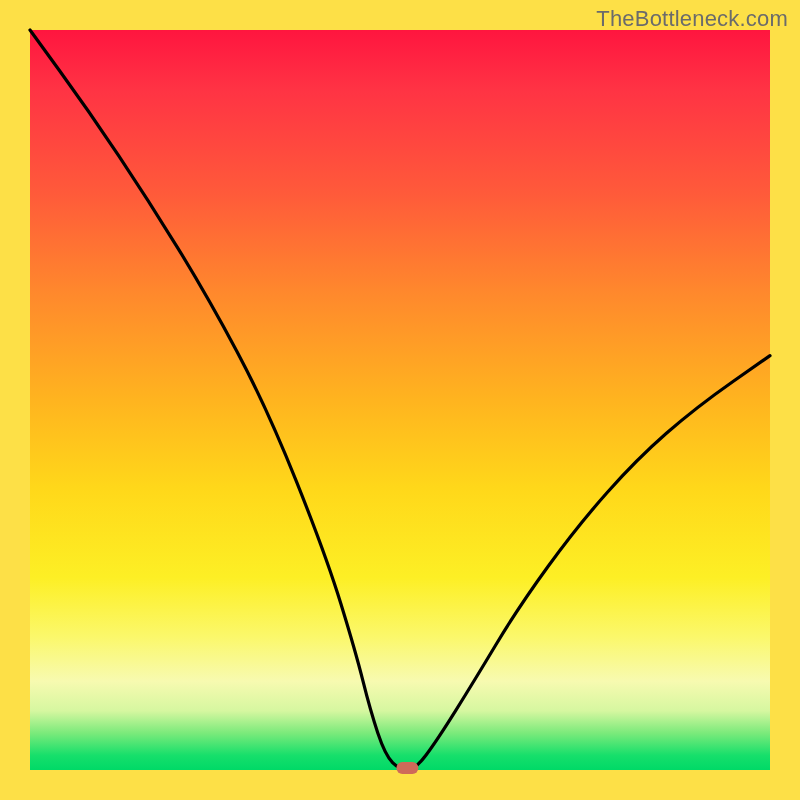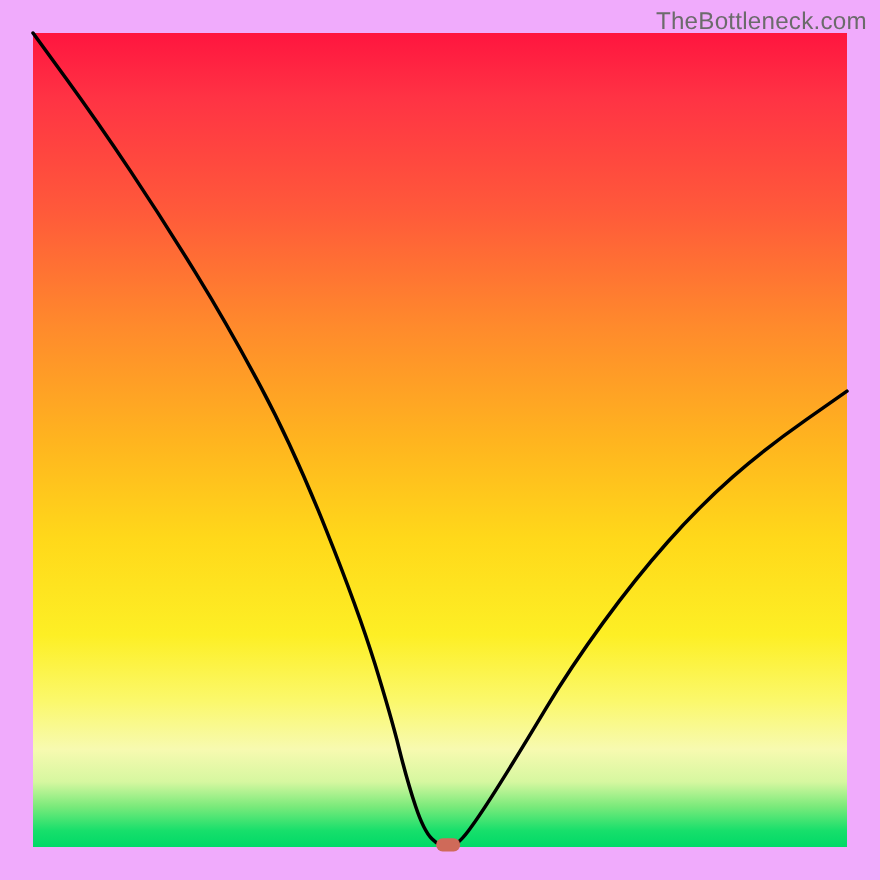--- a/index.html
+++ b/index.html
@@ -1,21 +1,21 @@
 <!DOCTYPE html>
 <html><head>
 <meta charset="utf-8">
 <style>
   * { margin: 0; padding: 0; box-sizing: border-box; }
   html, body { width: 800px; height: 800px; overflow: hidden; background: #000; }
   .frame {
     position: relative;
     width: 800px;
     height: 800px;
-    background: #f0abfc;
+    background: #fde047;
   }
   .watermark {
     position: absolute;
     top: 6px;
     right: 12px;
     font-family: Arial, Helvetica, sans-serif;
     font-size: 22px;
     color: #6b6b6b;
     font-weight: 500;
     letter-spacing: 0.2px;

